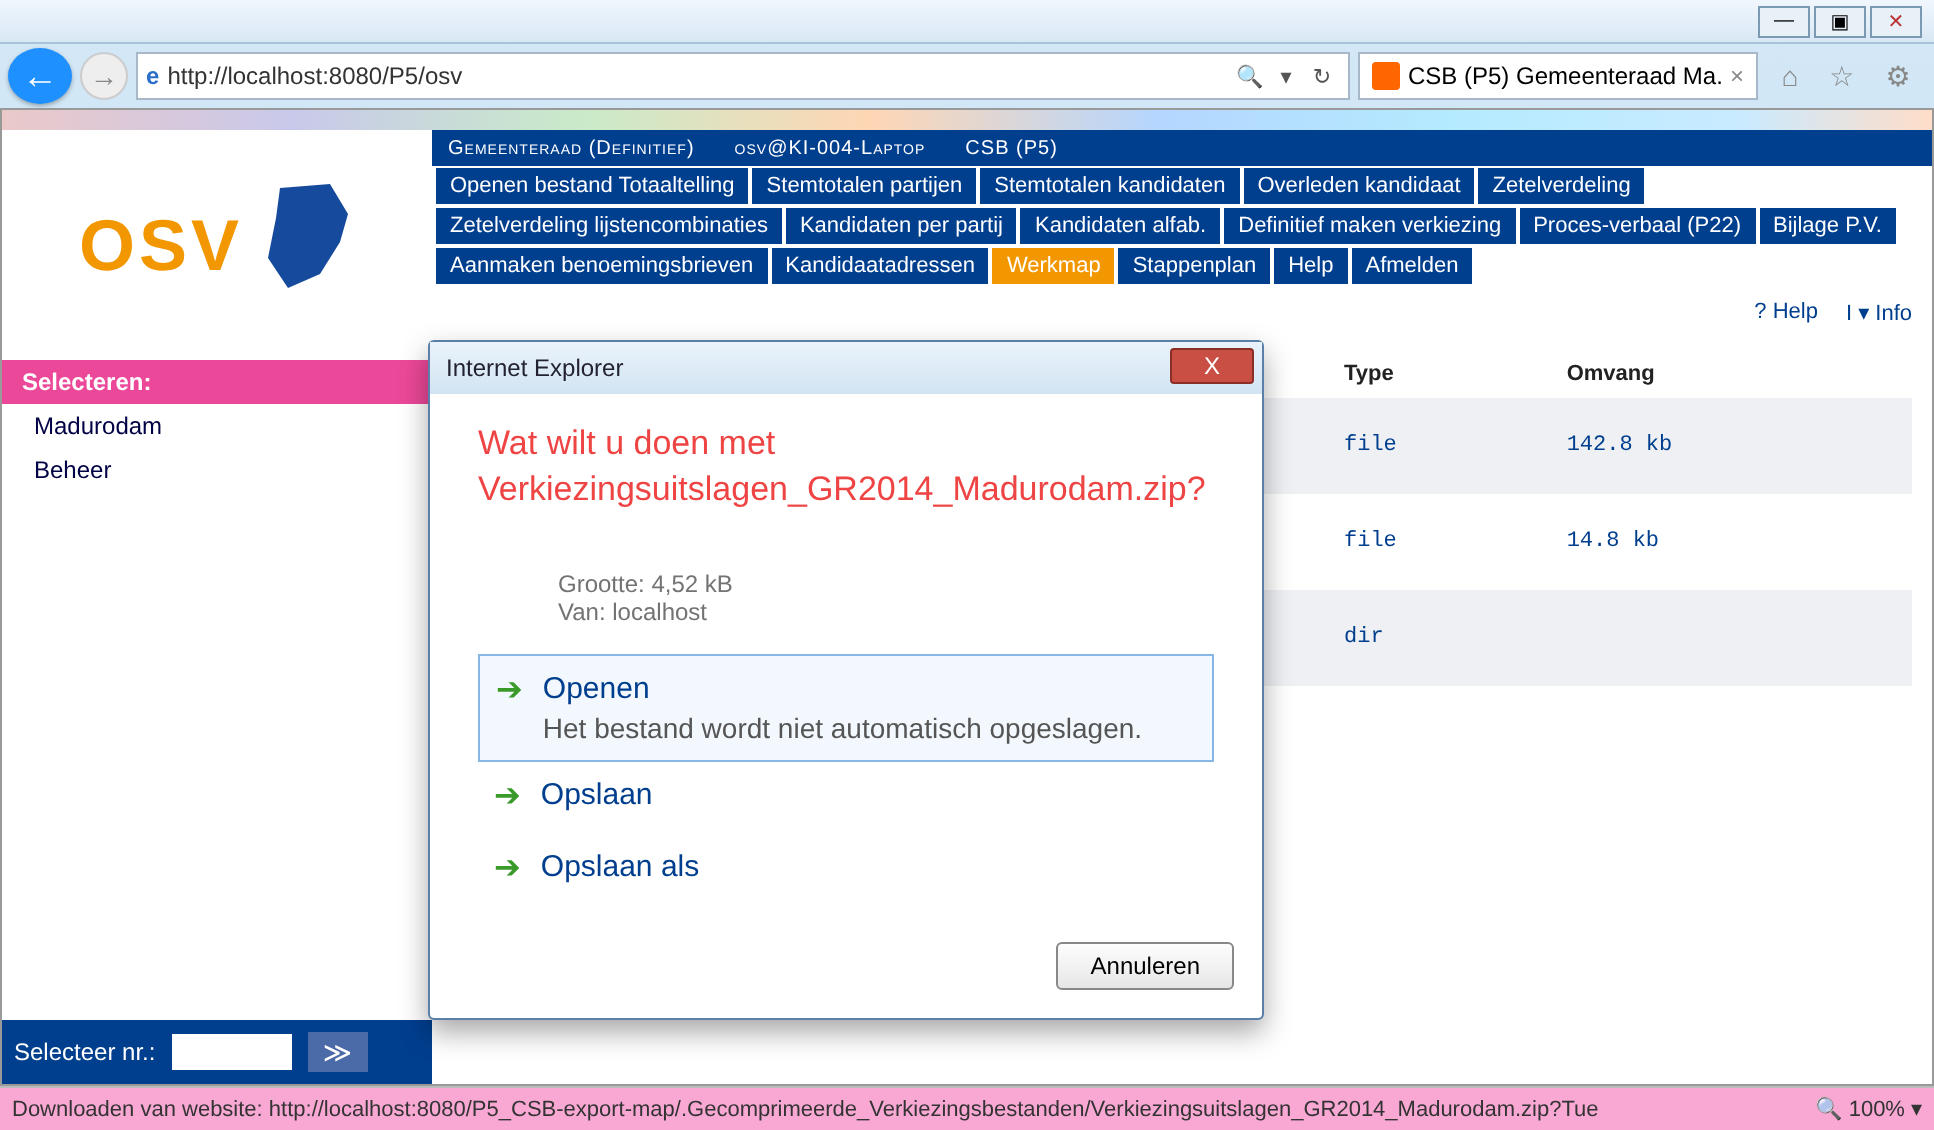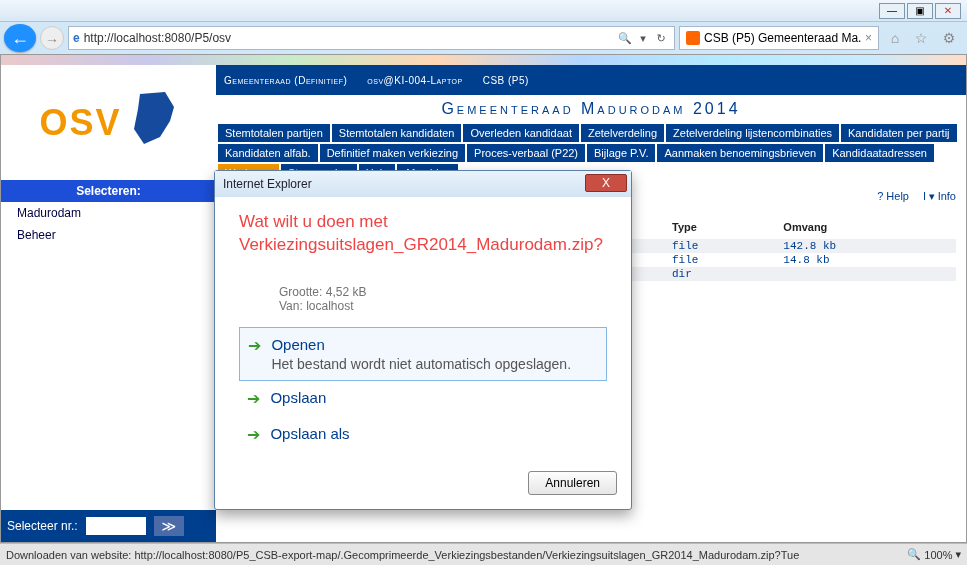--- a/index.html
+++ b/index.html
@@ -24,44 +24,44 @@
 .toolbar-icons { width: 80px; display: flex; justify-content: space-around; color: #888; font-size: 14px; }
 
 
 .page { position: absolute; left: 0; top: 54px; right: 0; bottom: 22px; background: #fff; display: flex; flex-direction: column; border: 1px solid #999; }
 .band { height: 10px; background: linear-gradient(90deg, #c77 0, #77c 15%, #7c7 30%, #f94 45%, #49f 60%, #4cf 75%, #7cf 90%, #fa7 100%); opacity: .4; }
 .content { flex: 1; display: flex; position: relative; }
 .leftcol { width: 215px; display: flex; flex-direction: column; }
 .logo-box { height: 115px; display: flex; align-items: center; justify-content: center; gap: 8px; background: #fff; }
 .logo-text { font-size: 36px; font-weight: bold; color: #f39700; letter-spacing: 2px; }
 .logo-nl { font-size: 40px; color: #164a9c; }
-.sel-head { background: #1d4ed8; color: #fff; padding: 4px 10px; font-size: 12px; font-weight: bold; text-align: center; }
+.sel-head { background: #ec4899; color: #fff; padding: 4px 10px; font-size: 12px; font-weight: bold; }
 .sel-item { padding: 4px 16px; font-size: 12px; color: #004; cursor: pointer; }
 .sel-foot { margin-top: auto; height: 32px; background: #003e8e; display: flex; align-items: center; padding: 0 6px; gap: 8px; color: #fff; font-size: 12px; }
 .sel-foot input { width: 60px; height: 18px; border: 1px solid #fff; padding: 0 2px; font-size: 11px; }
 .sel-foot .go { width: 30px; height: 20px; background: #4a6aa8; display: flex; align-items: center; justify-content: center; color: #fff; font-size: 14px; cursor: pointer; }
 
 .rightcol { flex: 1; display: flex; flex-direction: column; position: relative; }
-.topstatus { height: 30px; background: #003e8e; color: #fff; font-size: 10px; display: flex; align-items: center; padding: 0 8px; gap: 20px; font-variant: small-caps; letter-spacing: .5px; }
+.topstatus { height: 18px; background: #003e8e; color: #fff; font-size: 10px; display: flex; align-items: center; padding: 0 8px; gap: 20px; font-variant: small-caps; letter-spacing: .5px; }
 .titlearea { height: 28px; display: flex; align-items: center; justify-content: center; font-size: 16px; color: #003e8e; letter-spacing: 3px; font-variant: small-caps; }
 .menubar { display: flex; flex-wrap: wrap; gap: 2px; padding: 1px 2px 6px; }
 .menubar .m { background: #003e8e; color: #fff; font-size: 11px; padding: 3px 7px; cursor: pointer; white-space: nowrap; }
 .menubar .m.active { background: #f39700; }
 .helpline { display: flex; justify-content: flex-end; gap: 14px; font-size: 11px; color: #003e8e; padding: 2px 10px; }
 .helpline span { cursor: pointer; }
 
 .maindata { flex: 1; padding: 10px 10px 10px 10px; position: relative; }
 .tbl { width: 100%; border-collapse: collapse; font-size: 11px; }
 .tbl th { text-align: left; padding: 6px 8px; color: #222; font-weight: bold; }
-.tbl td { padding: 1px 8px; font-family: "Courier New", monospace; color: #003e8e; }
+.tbl td { padding: 18px 8px; font-family: "Courier New", monospace; color: #003e8e; }
 .tbl tr.odd td { background: #eef0f4; }
 .zip-hl { display: inline-block; background: #003e8e; color: #fff; padding: 1px 4px; font-size: 11px; margin-top: 10px; }
 
 
-.statusbar { position: absolute; left: 0; right: 0; bottom: 0; height: 22px; background: #e5e5e5; border-top: 1px solid #bbb; display: flex; align-items: center; padding: 0 6px; font-size: 11px; color: #333; }
+.statusbar { position: absolute; left: 0; right: 0; bottom: 0; height: 22px; background: #f9a8d4; border-top: 1px solid #bbb; display: flex; align-items: center; padding: 0 6px; font-size: 11px; color: #333; }
 .statusbar .status-txt { flex: 1; white-space: nowrap; overflow: hidden; }
 .statusbar .zoom { display: flex; align-items: center; gap: 3px; }
 
 
 .dlg-overlay { position: absolute; left: 214px; top: 170px; width: 418px; background: #fff; border: 1px solid #5a7fa8; box-shadow: 0 6px 14px rgba(0,0,0,.35); border-radius: 3px; z-index: 50; }
 .dlg-title { height: 26px; background: linear-gradient(to bottom, #eaf3fb, #d2e4f3); display: flex; align-items: center; padding: 0 8px; position: relative; font-size: 12px; color: #223; }
 .dlg-close { position: absolute; right: 4px; top: 3px; width: 42px; height: 18px; background: #c94f44; color: #fff; border: 1px solid #8a2f26; text-align: center; font-size: 12px; line-height: 16px; border-radius: 2px; cursor: pointer; }
 .dlg-body { padding: 14px 24px 10px; }
 .dlg-q { color: #ef4444; font-size: 17px; line-height: 1.35; margin-bottom: 28px; }
 .dlg-meta { font-size: 12px; color: #737373; margin-bottom: 14px; margin-left: 40px; }
@@ -125,22 +125,22 @@
         <div class="go">≫</div>
       </div>
     </div>
 
     <div class="rightcol">
       <div class="topstatus">
         <span>Gemeenteraad (Definitief)</span>
         <span>osv@KI-004-Laptop</span>
         <span>CSB (P5)</span>
       </div>
-      <div class="titlearea">Gemeenteraad Madurodam 2014</div>
       <div class="menubar">
+        <span class="m">Openen bestand Totaaltelling</span>
         <span class="m">Stemtotalen partijen</span>
         <span class="m">Stemtotalen kandidaten</span>
         <span class="m">Overleden kandidaat</span>
         <span class="m">Zetelverdeling</span>
         <span class="m">Zetelverdeling lijstencombinaties</span>
         <span class="m">Kandidaten per partij</span>
         <span class="m">Kandidaten alfab.</span>
         <span class="m">Definitief maken verkiezing</span>
         <span class="m">Proces-verbaal (P22)</span>
         <span class="m">Bijlage P.V.</span>

